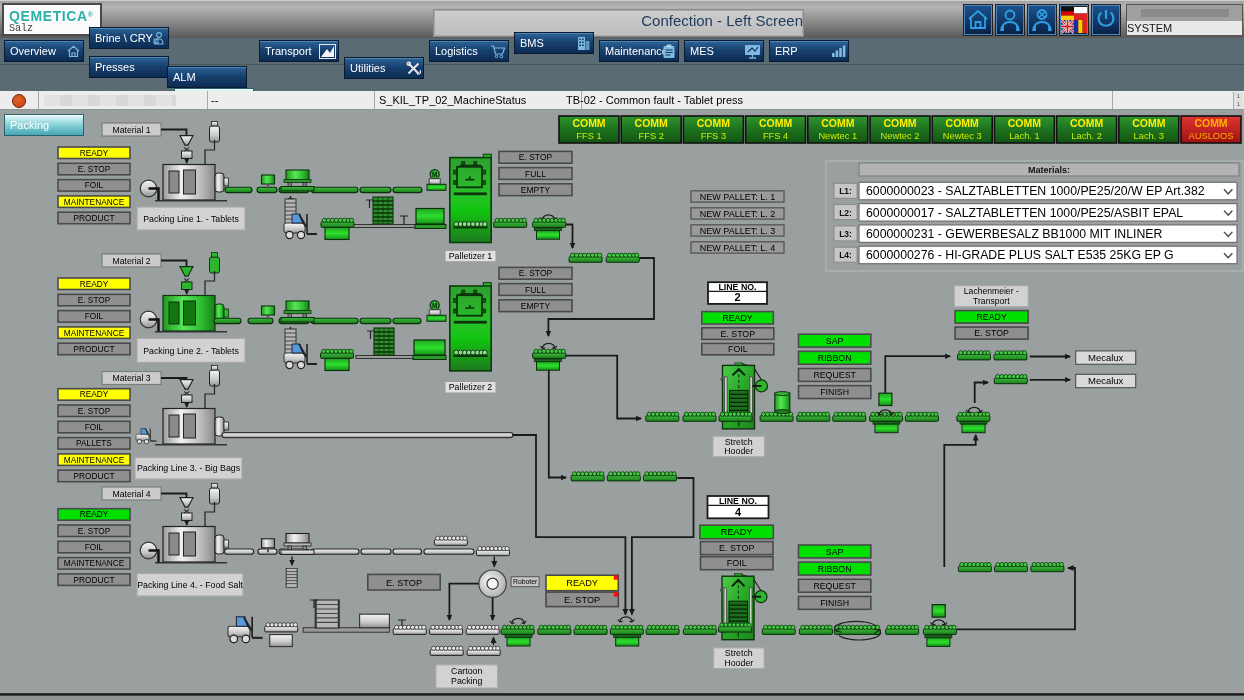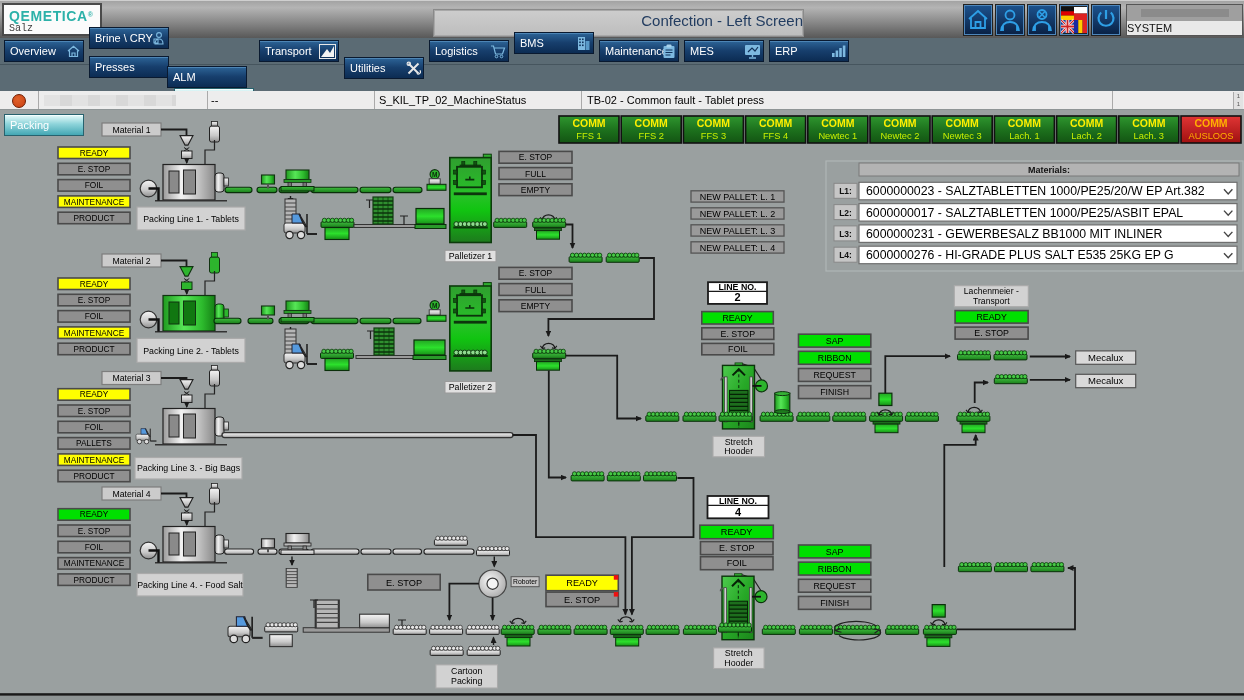--- a/index.html
+++ b/index.html
@@ -156,21 +156,21 @@
  <div style="position:absolute;left:12px;top:2.5px;width:14px;height:14px;border-radius:50%;
    background:radial-gradient(circle at 40% 35%,#e0622a,#c93f12);border:1.5px solid #6e1c00"></div>
  <div class="avline" style="left:38px"></div>
  <div style="position:absolute;left:44px;top:4px;width:132px;height:11px;
    background:repeating-linear-gradient(90deg,#e2e2e2 0 16px,#d8d8d8 16px 28px)"></div>
  <div class="avline" style="left:207px"></div>
  <div style="position:absolute;left:211px;top:3px">--</div>
  <div class="avline" style="left:374px"></div>
  <div style="position:absolute;left:379px;top:3px">S_KIL_TP_02_MachineStatus</div>
  <div class="avline" style="left:581px"></div>
- <div style="position:absolute;left:587px;top:3px">TB-02 - Common fault - Tablet press</div>
+ <div style="position:absolute;left:566px;top:3px">TB-02 - Common fault - Tablet press</div>
  <div class="avline" style="left:1112px"></div>
  <div style="position:absolute;left:1233px;top:1px;width:10px;height:17px;border-left:1px solid #aaa;background:#e2e2e2;font-size:6px;color:#555;text-align:center;line-height:8px">1<br>1</div>
 </div>
 <svg id="mainsvg" width="1244" height="590" viewBox="0 110 1244 590">
 <defs>
 <marker id="arr" markerWidth="8" markerHeight="8" refX="5.5" refY="3" orient="auto" markerUnits="userSpaceOnUse">
   <path d="M0,0 L6.5,3 L0,6 z" fill="#1a1a1a"></path>
 </marker>
 <linearGradient id="gConv" x1="0" y1="0" x2="0" y2="1">
  <stop offset="0" stop-color="#3dbb3d"></stop>

